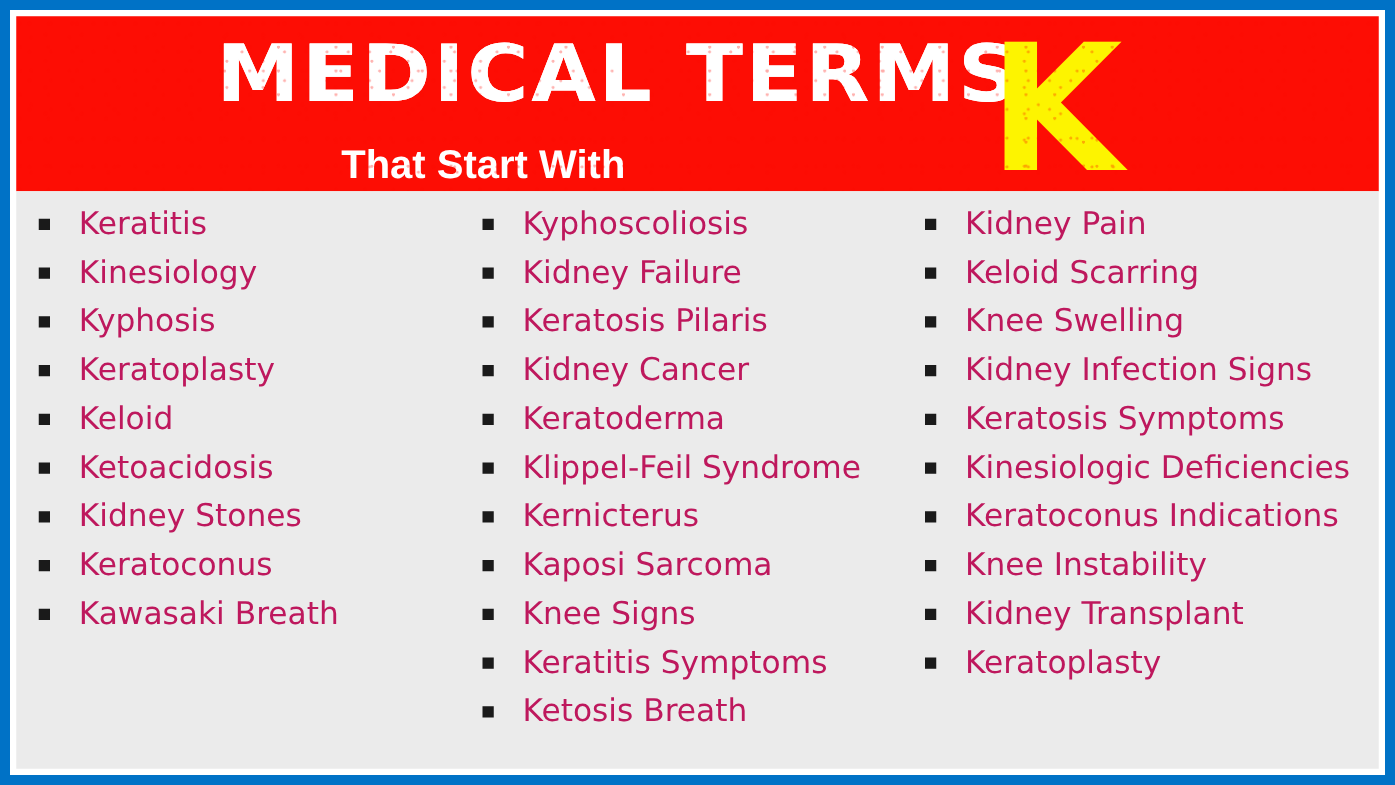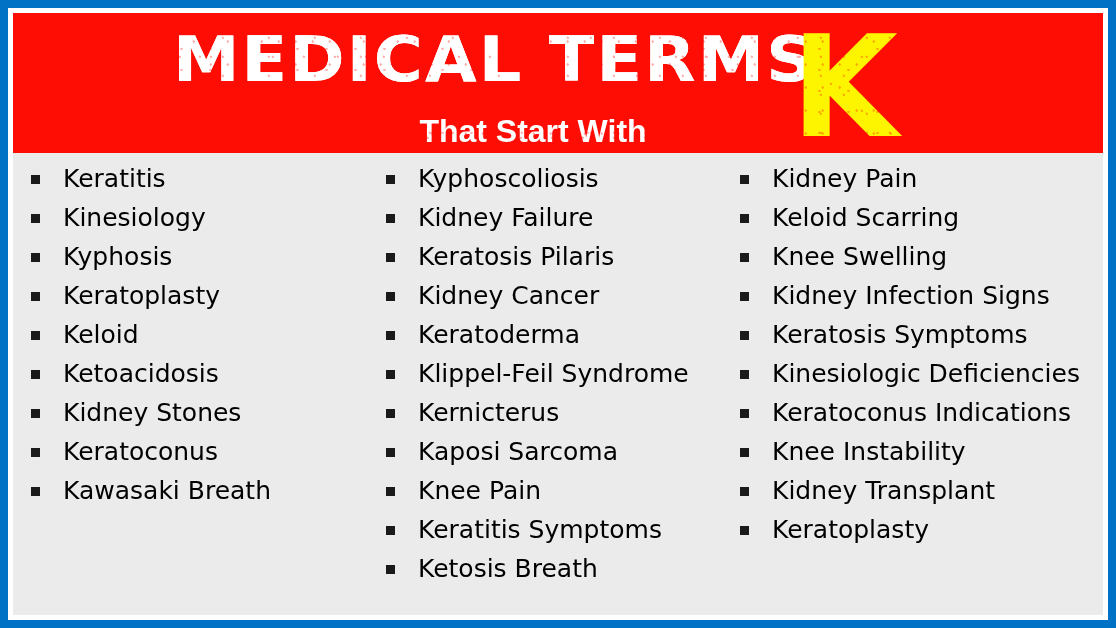--- a/index.html
+++ b/index.html
@@ -63,21 +63,21 @@
     white-space: nowrap;
     
     -webkit-background-clip: text;
     text-shadow: 0 0 0 #fff;
   }
   .title-sub {
     position: absolute;
     left: 260px;
     top: 100px;
     width: 520px;
-    text-align: center;
+    text-align: left;
     color: #ffffff;
     font-family: "Liberation Sans", sans-serif;
     font-weight: bold;
     font-size: 32px;
     line-height: 36px;
     white-space: nowrap;
   }
   .title-letter {
     position: absolute;
     left: 778px;
@@ -118,21 +118,21 @@
     padding-top: 6px;
   }
   .list-col.c1 { width: 355px; padding-left: 18px; }
   .list-col.c2 { width: 355px; padding-left: 18px; }
   .list-col.c3 { width: 376px; padding-left: 17px; }
 
   .list-item {
     display: flex;
     align-items: flex-start;
     line-height: 39px;
-    color: #000000;
+    color: #be185d;
     font-family: "DejaVu Sans", sans-serif;
     font-size: 25px;
     font-weight: 400;
   }
   .bullet {
     flex: 0 0 auto;
     width: 32px;
     line-height: 39px;
     position: relative;
   }
@@ -232,21 +232,21 @@
           <div class="list-item">
             <span class="bullet"></span>
             <span class="item-text">Kernicterus</span>
           </div>
           <div class="list-item">
             <span class="bullet"></span>
             <span class="item-text">Kaposi Sarcoma</span>
           </div>
           <div class="list-item">
             <span class="bullet"></span>
-            <span class="item-text">Knee Pain</span>
+            <span class="item-text">Knee Signs</span>
           </div>
           <div class="list-item">
             <span class="bullet"></span>
             <span class="item-text">Keratitis Symptoms</span>
           </div>
           <div class="list-item">
             <span class="bullet"></span>
             <span class="item-text">Ketosis Breath</span>
           </div>
         </div>

